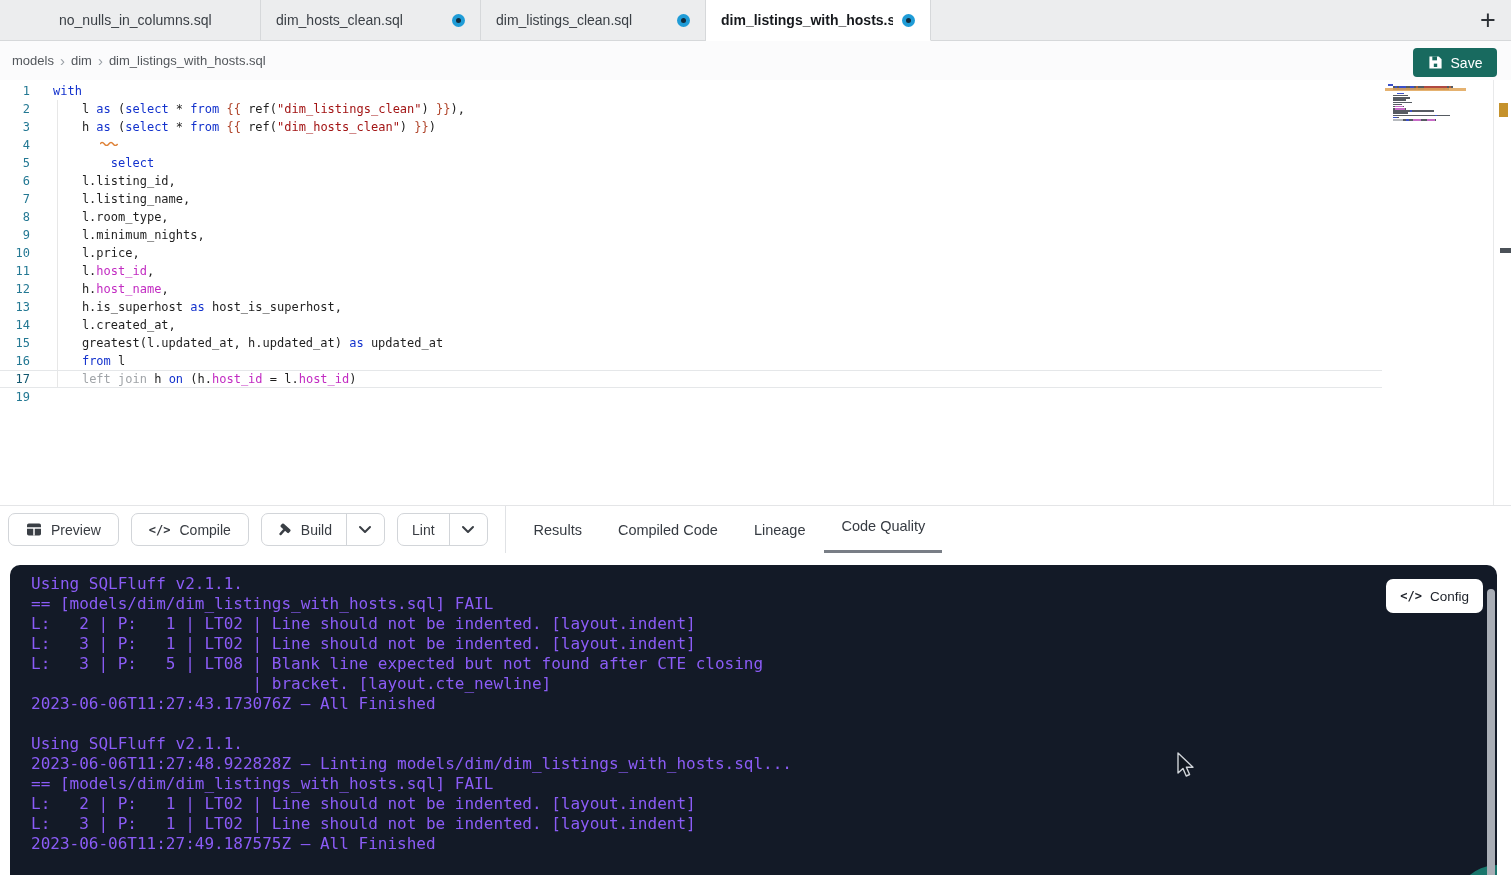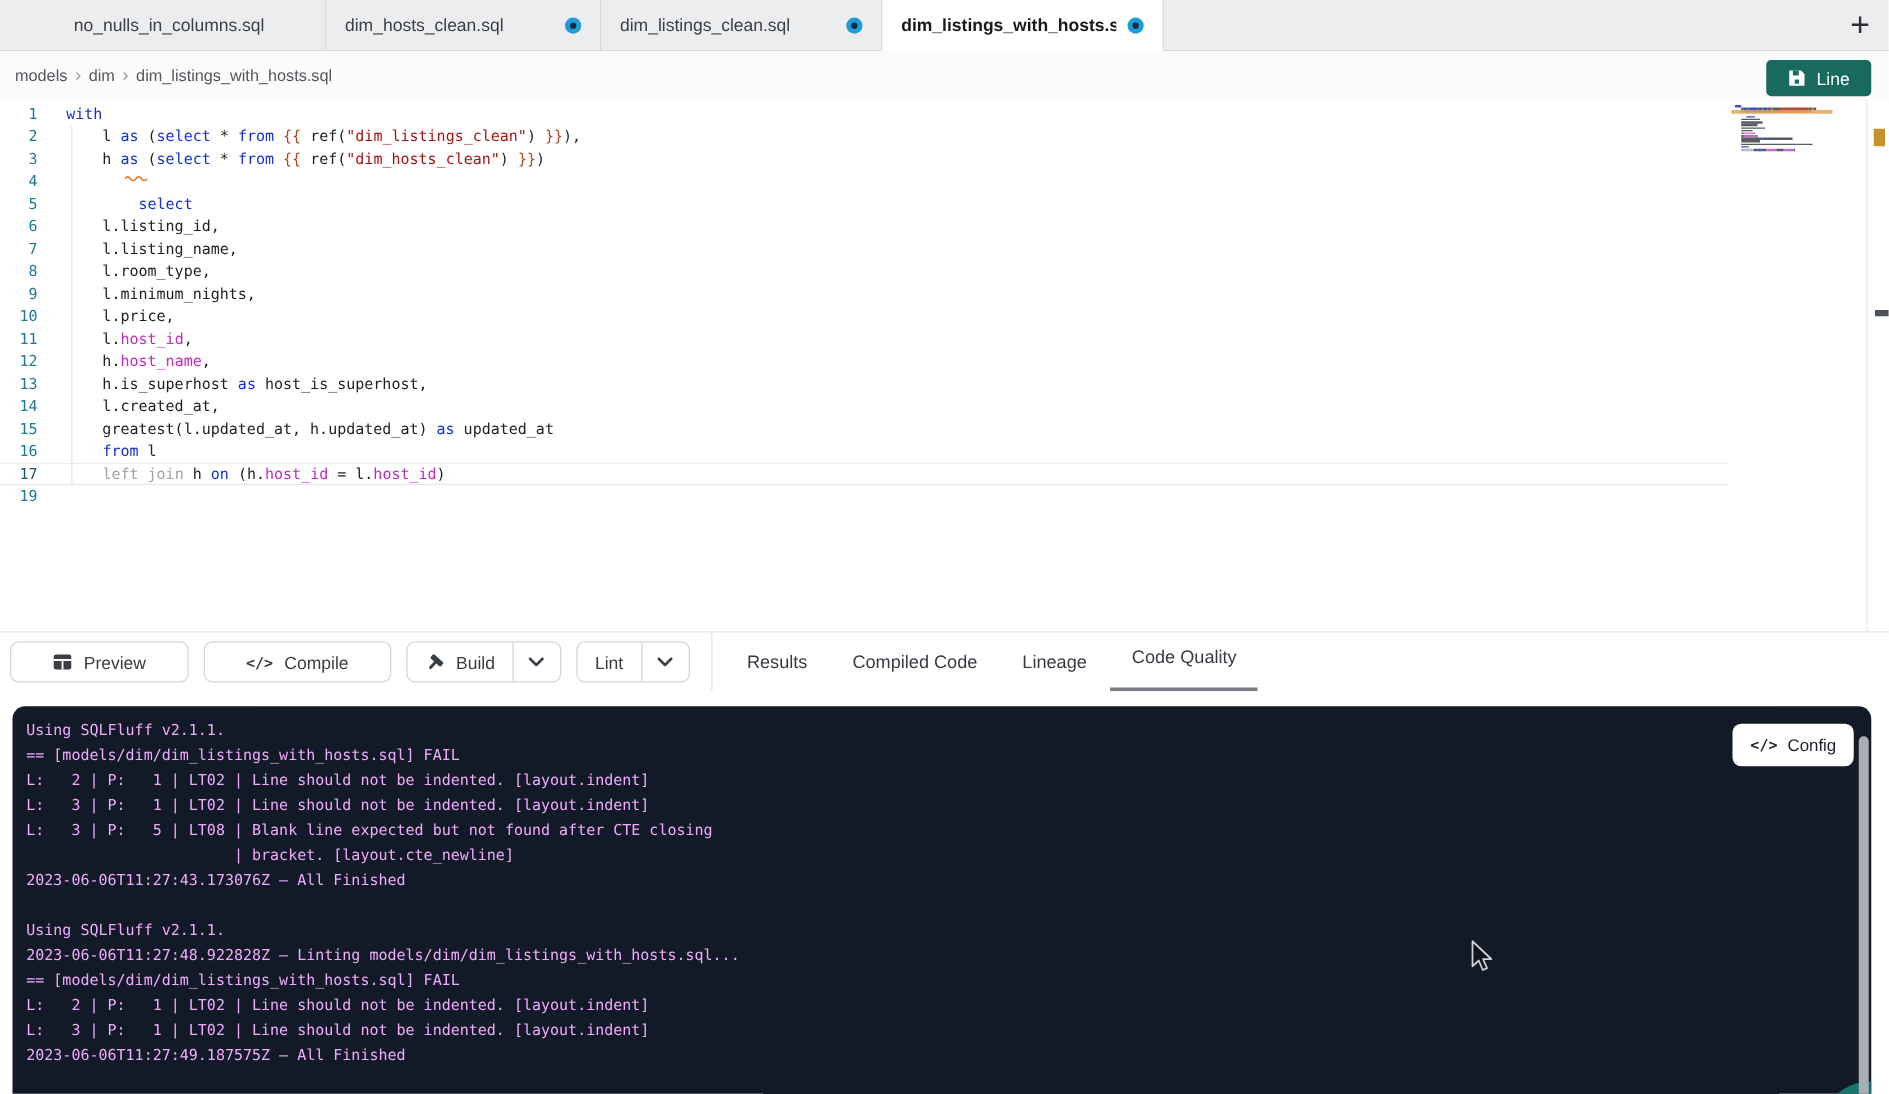--- a/index.html
+++ b/index.html
@@ -66,42 +66,42 @@
                  background:#e0a457; opacity:.85; }
   .ruler-border { position:absolute; left:1493px; top:0; height:100%; border-left:1px solid #e8e9ea; }
   .ruler-warn { position:absolute; left:1499px; top:23px; width:9px; height:14px; background:#c5922c; }
   .ruler-dark { position:absolute; left:1500px; top:168px; width:11px; height:5px; background:#4b5158; }
 
   
   .panel-bar { position:absolute; top:505px; left:0; right:0; height:48px; background:#fff;
                border-top:1px solid #e4e5e7; display:flex; align-items:center; }
   .btn-group { display:flex; align-items:center; gap:12px; margin-left:8px; }
   .pbtn { height:33px; background:#fff; border:1px solid #d2d5d9; border-radius:7px;
-          display:flex; align-items:center; gap:9px; padding:0 33px; font-size:14px;
+          display:flex; align-items:center; gap:9px; padding:0 17px; font-size:14px;
           color:#383c42; font-family:inherit; cursor:pointer; }
   .split { display:flex; height:33px; border:1px solid #d2d5d9; border-radius:7px; overflow:hidden; background:#fff; }
   .split .main { display:flex; align-items:center; gap:9px; padding:0 14px; font-size:14px; color:#383c42; cursor:pointer; }
   .split .chev { display:flex; align-items:center; justify-content:center; width:38px;
                  border-left:1px solid #d2d5d9; cursor:pointer; }
   .code-glyph { font-family:"DejaVu Sans Mono", monospace; font-size:12px; font-weight:bold; color:#383c42; }
   .vdiv { width:1px; align-self:stretch; background:#e0e2e5; margin-left:17px; }
   .ptabs { display:flex; gap:32px; margin-left:26px; height:100%; }
   .ptab { display:flex; align-items:center; font-size:14.5px; color:#363b42;
           position:relative; height:100%; padding:0 2px; cursor:pointer; }
   .ptab.active .ptab-label { transform:translateY(-4px); display:inline-block; }
   .ptab.active::after { content:""; position:absolute; left:-15px; right:-15px; bottom:0;
                         height:3px; background:#797e86; }
 
   
   .terminal-zone { position:absolute; top:553px; left:0; right:0; bottom:0; background:#fff; }
   .terminal { position:absolute; left:10px; right:14px; top:12px; bottom:-12px;
               background:#131a27; border-radius:10px; overflow:hidden; }
-  .t-body { position:absolute; left:11px; top:9px; right:120px;
-            font-family:"DejaVu Sans Mono", monospace; font-size:12px; line-height:20px;
-            color:#f0abfc; }
+  .t-body { position:absolute; left:21px; top:9px; right:120px;
+            font-family:"DejaVu Sans Mono", monospace; font-size:16px; line-height:20px;
+            color:#8b5cf6; }
   .tl { white-space:pre; height:20px; }
   .config-btn { position:absolute; top:14px; right:14px; height:34px; min-width:96px;
                 background:#fff; border:none; border-radius:7px; display:flex; align-items:center;
                 justify-content:center; gap:8px; font-size:13.5px; color:#1d2129;
                 font-family:inherit; cursor:pointer; padding:0 14px; }
   .config-btn .code-glyph { color:#1d2129; }
   .t-scrollbar { position:absolute; right:2px; top:24px; bottom:4px; width:8px;
                  background:#a9aeb6; border-radius:4px; }
   .help-bubble { position:absolute; left:1445px; top:300px; width:84px; height:84px;
                  border-radius:50%; background:#19766c; }
@@ -142,21 +142,21 @@
     </div>
 </div>
 <button class="save-btn">
   <span style="display:flex">
     <svg width="15" height="15" viewBox="0 0 16 16">
       <path d="M1.5 1.5 h10 l3 3 v10 h-13 z" fill="#fff"></path>
       <rect x="4.6" y="1.5" width="5" height="4.2" fill="#186a5f"></rect>
       <rect x="6.2" y="9.2" width="3.6" height="3.6" fill="#186a5f"></rect>
     </svg>
   </span>
-  <span>Line</span>
+  <span>Save</span>
 </button>
 
 <div class="editor">
   <div class="indent-guide"></div>
   <div class="code-lines">
       <div class="cl">
         <span class="num">1</span>
         <span class="ct"><span class="tk-k">with</span></span>
       </div>
       <div class="cl">

